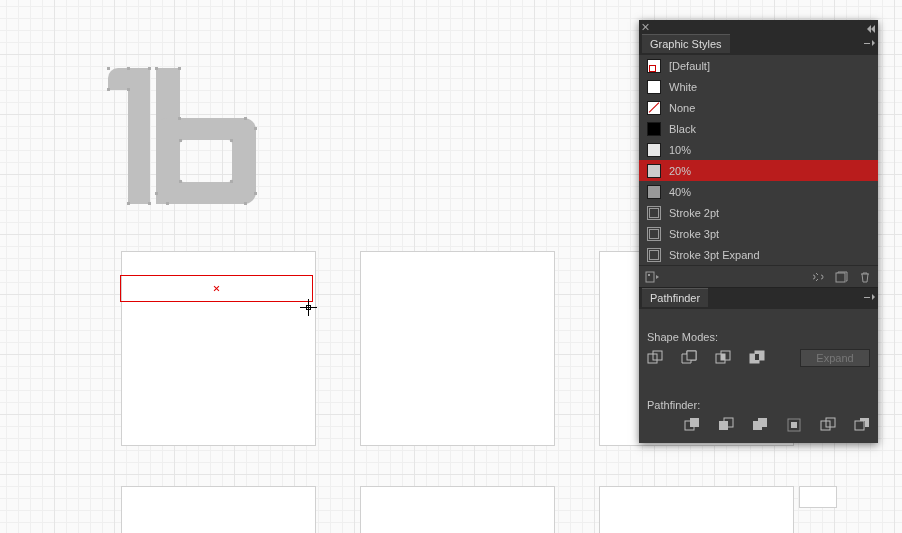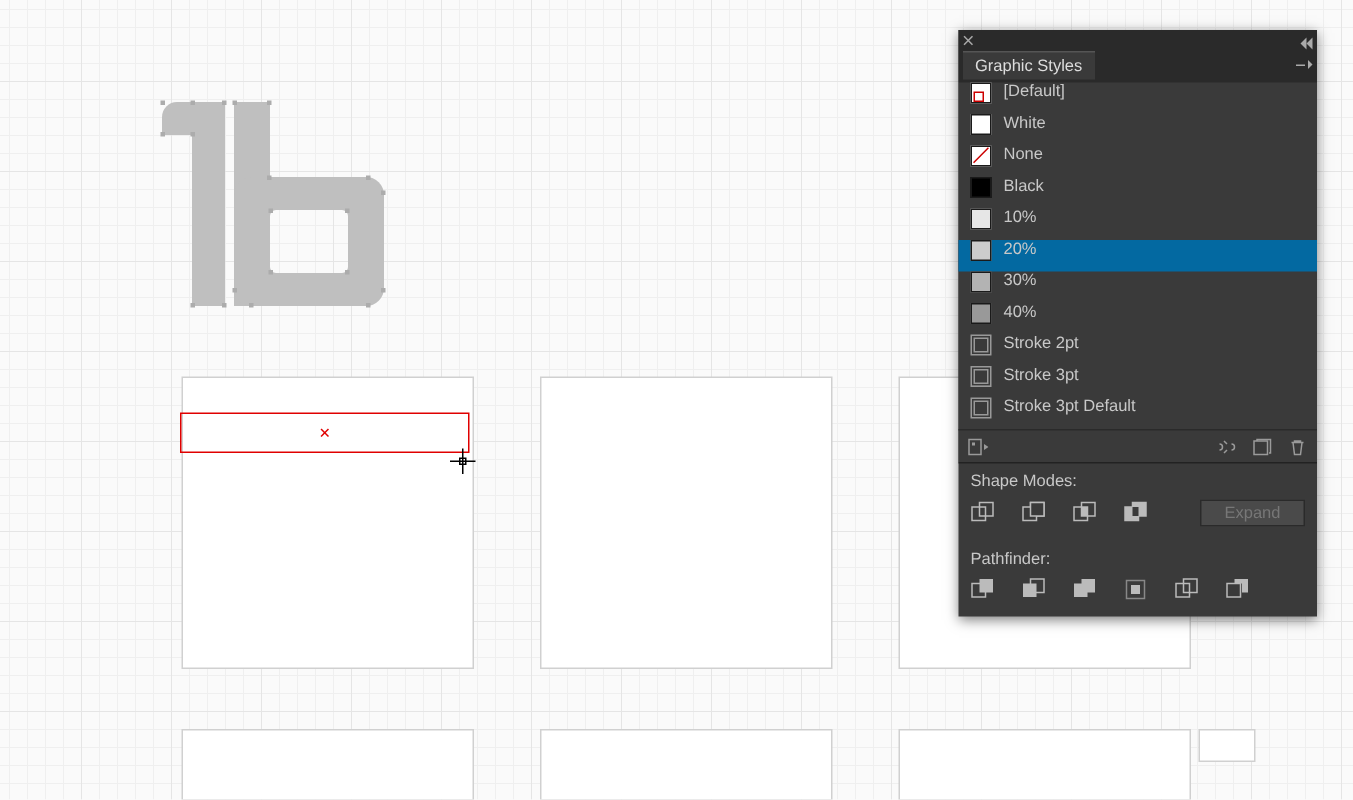--- a/index.html
+++ b/index.html
@@ -55,41 +55,41 @@
 .p-close:after{transform:rotate(-45deg);}
 .p-coll{width:10px;height:8px;position:relative;}
 .p-coll:before{content:"";position:absolute;right:0;top:2px;border-top:4px solid transparent;border-bottom:4px solid transparent;border-right:4px solid #aaa;}
 .p-coll:after{content:"";position:absolute;right:4px;top:2px;border-top:4px solid transparent;border-bottom:4px solid transparent;border-right:4px solid #aaa;}
 .tabbar{height:21px;background:#2a2a2a;display:flex;align-items:flex-start;position:relative;}
 .tab{height:19px;padding:0 8px;display:flex;align-items:center;background:#3a3a3a;color:#ddd;border-top:1px solid #555;margin-left:3px;}
 .tab-opt{position:absolute;right:3px;top:4px;width:14px;height:10px;cursor:pointer;display:flex;align-items:center;justify-content:flex-end;gap:2px;}
 .tab-opt .dash{width:6px;height:1px;background:#aaa;}
 .tab-opt .tri{width:0;height:0;border-top:3px solid transparent;border-bottom:3px solid transparent;border-left:3px solid #aaa;}
 .list{background:#3a3a3a;}
-.row{height:21px;display:flex;padding:0 8px;gap:8px;cursor:pointer;}
-.row.sel{background:#0369a1;}
+.row{height:21px;display:flex;align-items:center;padding:0 8px;gap:8px;cursor:pointer;}
+.row.sel{background:#b91c1c;}
 .sw{width:14px;height:14px;border:1px solid #1a1a1a;flex-shrink:0;}
 .sw.def{background:#fff;position:relative;}
 .sw.def:after{content:"";position:absolute;left:1px;bottom:0;width:5px;height:5px;border:1px solid #c00;}
 .sw.none{background:#fff;position:relative;}
 .sw.none:after{content:"";position:absolute;left:-1px;top:5px;width:14px;height:1px;background:#c00;transform:rotate(-45deg);}
 .sw.white{background:#fff;}
 .sw.black{background:#000;}
 .sw.g10{background:#e6e6e6;}
 .sw.g20{background:#ccc;}
 .sw.g30{background:#b3b3b3;}
 .sw.g40{background:#999;}
 .sw.stroke{background:#3a3a3a;border:1px solid #999;box-shadow:inset 0 0 0 1px #3a3a3a,inset 0 0 0 2px #999;}
 .list-foot{height:22px;background:#3a3a3a;border-top:1px solid #2a2a2a;display:flex;align-items:center;justify-content:space-between;padding:0 6px;}
 .foot-left{display:flex;gap:2px;align-items:center;}
 .foot-right{display:flex;gap:10px;align-items:center;}
 .ic{width:14px;height:14px;opacity:.75;position:relative;}
 .ic svg{width:14px;height:14px;}
-.sect{padding:6px 8px 2px;color:#c8c8c8;}
-.btnrow{display:flex;gap:18px;padding:4px 8px 10px;align-items:center;}
+.sect{padding:6px 8px 2px;color:#c8c8c8;margin-top:16px;}
+.btnrow{display:flex;gap:18px;padding:4px 8px 10px;align-items:center;justify-content:flex-end;}
 .pf-ic{width:16px;height:16px;display:flex;align-items:center;justify-content:center;cursor:pointer;}
 .pf-ic svg{width:16px;height:16px;}
 .expand{width:70px;height:18px;background:#4a4a4a;color:#777;display:flex;align-items:center;justify-content:center;border:1px solid #2a2a2a;margin-left:auto;}
 .pf-panel{border-top:1px solid #222;}
 </style>
 </head>
 <body>
 
 <div class="canvas">
   <div class="big16">
@@ -173,38 +173,34 @@
       </div>
     <div class="row">
         <div class="sw g10"></div>
         <span>10%</span>
       </div>
     <div class="row sel">
         <div class="sw g20"></div>
         <span>20%</span>
       </div>
     <div class="row">
-        <div class="sw g30"></div>
-        <span>30%</span>
-      </div>
-    <div class="row">
         <div class="sw g40"></div>
         <span>40%</span>
       </div>
     <div class="row">
         <div class="sw stroke"></div>
         <span>Stroke 2pt</span>
       </div>
     <div class="row">
         <div class="sw stroke"></div>
         <span>Stroke 3pt</span>
       </div>
     <div class="row">
         <div class="sw stroke"></div>
-        <span>Stroke 3pt Default</span>
+        <span>Stroke 3pt Expand</span>
       </div>
   </div>
 
   <div class="list-foot">
     <div class="foot-left">
       <div class="ic"><svg viewBox="0 0 14 14">
             <rect x="1" y="2" width="8" height="10" fill="none" stroke="#bbb"></rect>
             <rect x="3" y="4" width="2" height="2" fill="#bbb"></rect>
             <path d="M11 5 l3 2 l-3 2 z" fill="#bbb"></path>
           </svg></div>
@@ -217,20 +213,27 @@
             <rect x="2" y="3" width="9" height="9" fill="none" stroke="#bbb"></rect>
             <path d="M4 3v-1h9v9h-1" fill="none" stroke="#bbb"></path>
           </svg></div>
       <div class="ic"><svg viewBox="0 0 14 14">
             <path d="M3 4h8M5 4V3h4v1M4 4l1 8h4l1-8" fill="none" stroke="#bbb"></path>
           </svg></div>
     </div>
   </div>
 
   <div class="pf-panel">
+    <div class="tabbar">
+      <div class="tab">Pathfinder</div>
+      <div class="tab-opt">
+          <span class="dash"></span>
+          <span class="tri"></span>
+        </div>
+    </div>
     <div class="sect">Shape Modes:</div>
     <div class="btnrow">
       <div class="pf-ic">
           <svg viewBox="0 0 16 16">
             <rect x="1" y="4" width="9" height="9" fill="none" stroke="#bbb"></rect>
             <rect x="6" y="1" width="9" height="9" fill="none" stroke="#bbb"></rect>
           </svg>
         </div>
       <div class="pf-ic">
           <svg viewBox="0 0 16 16">

